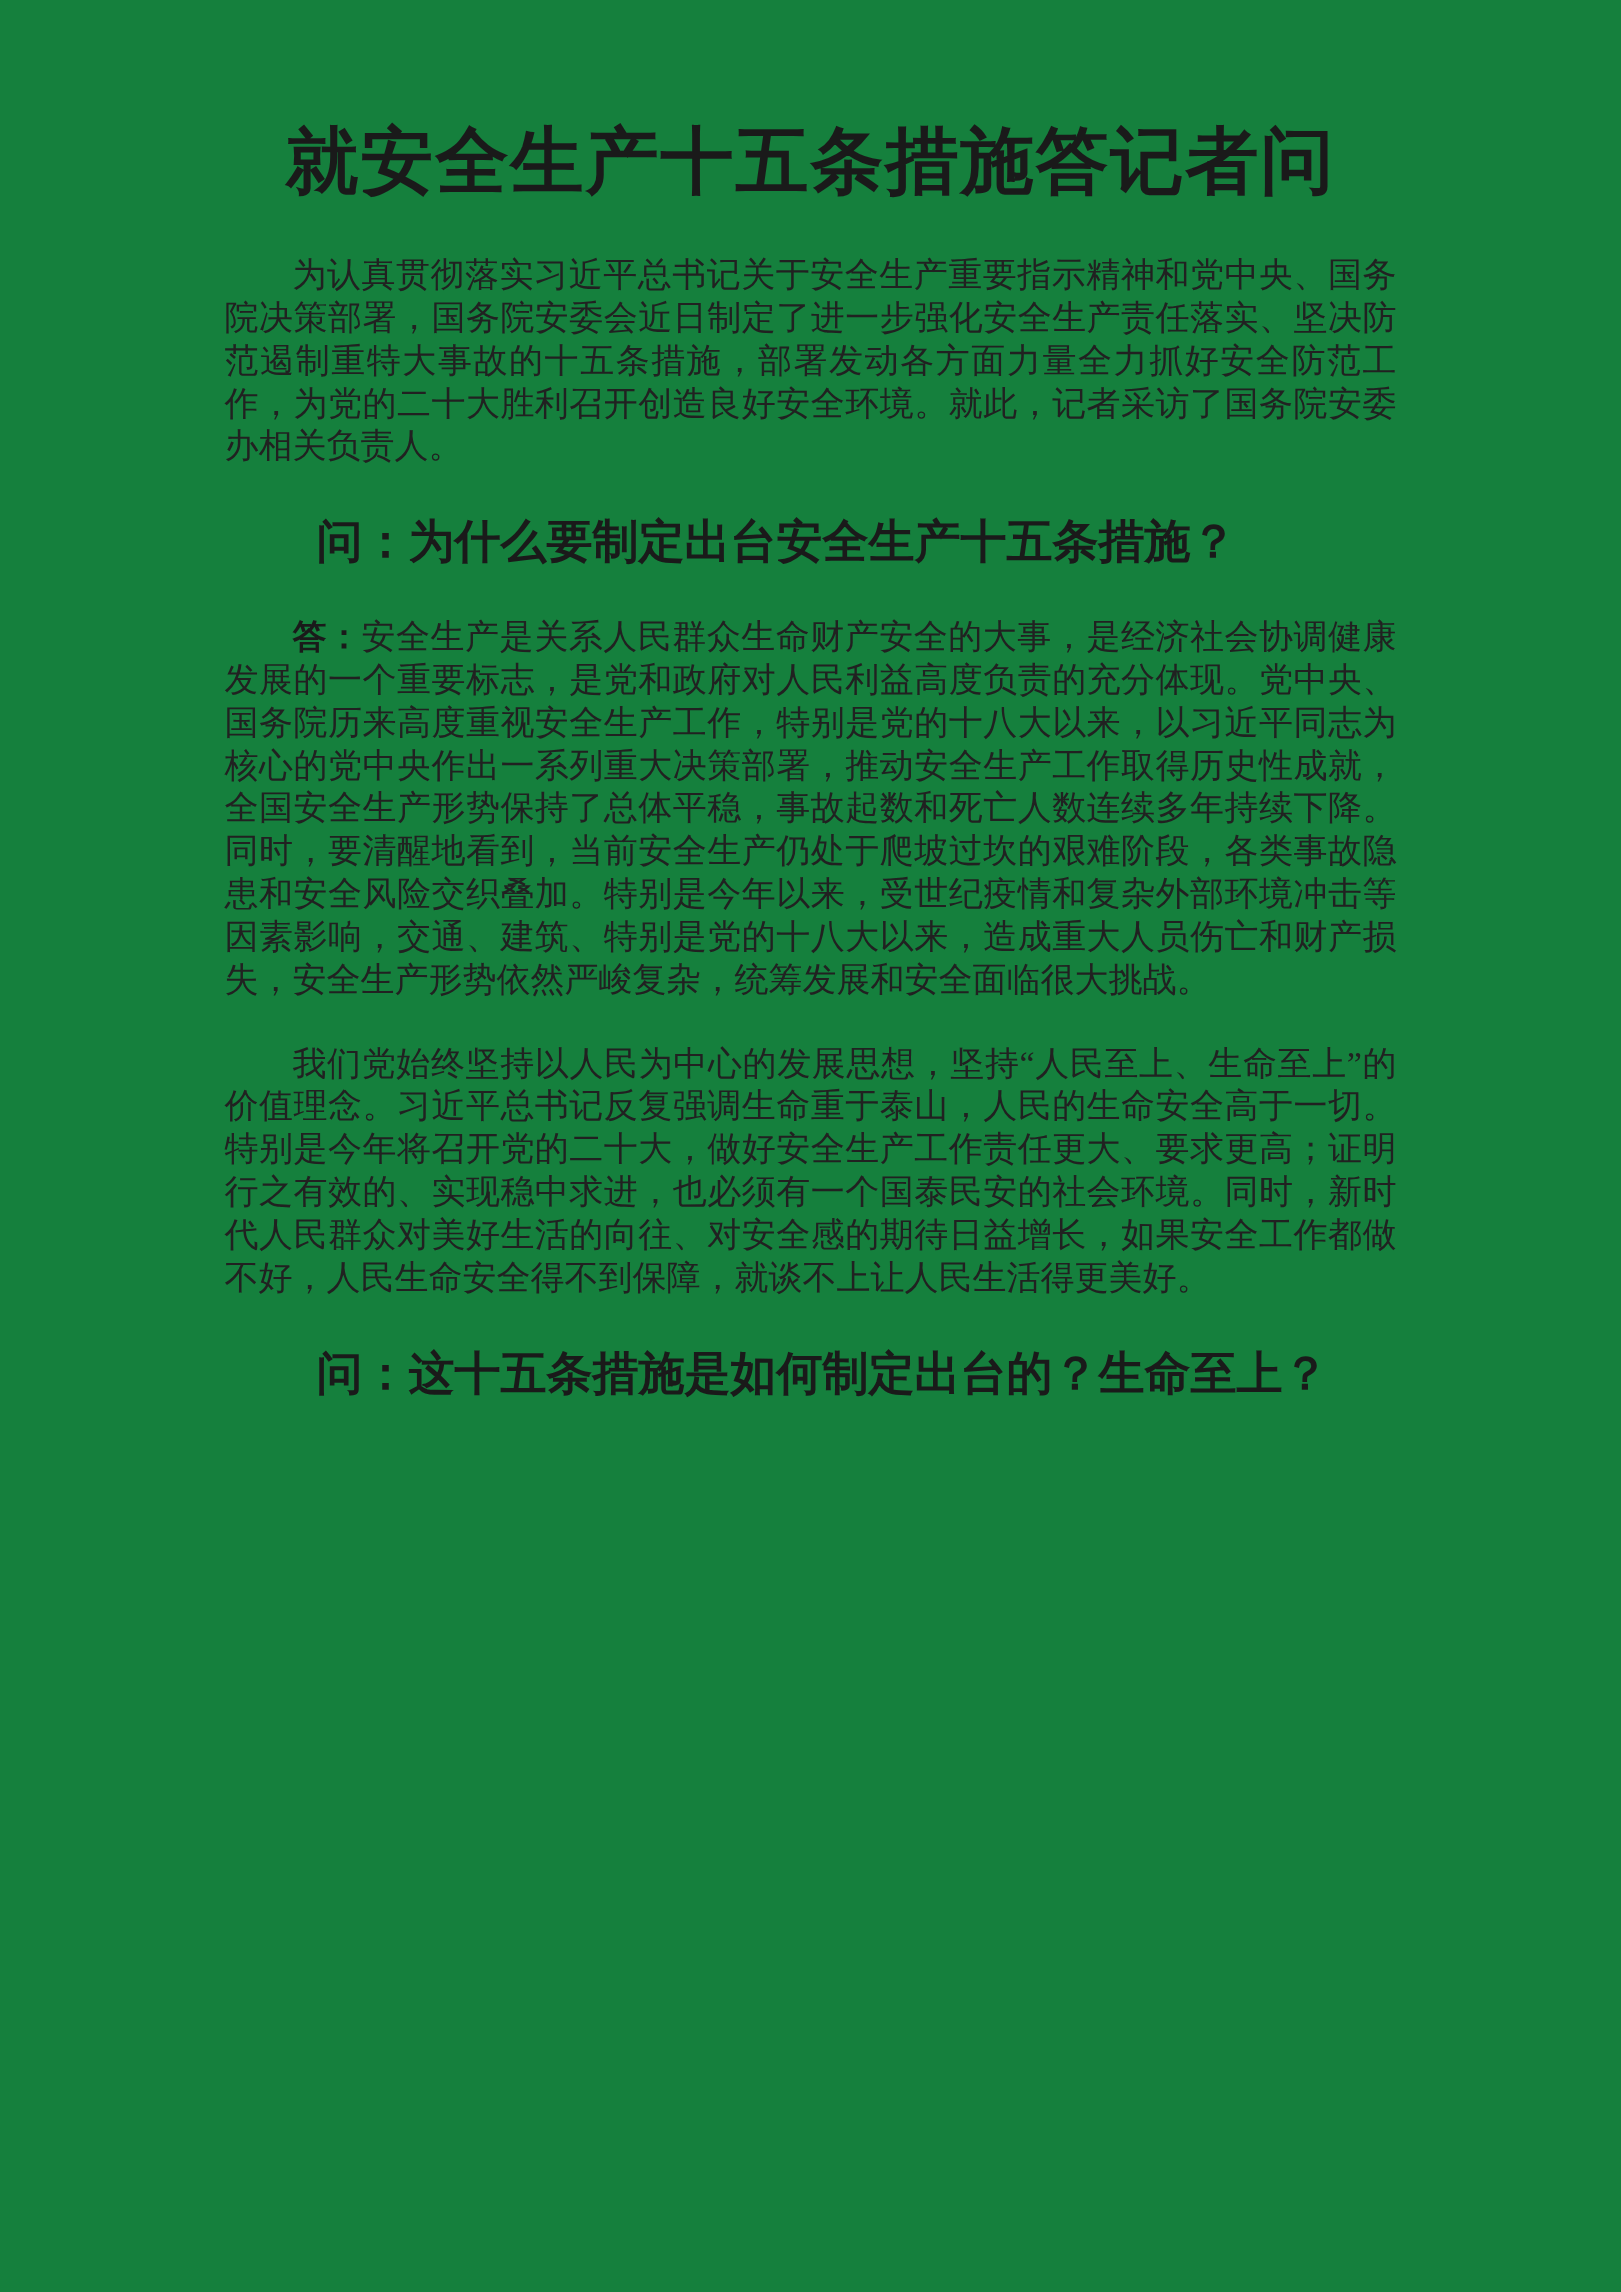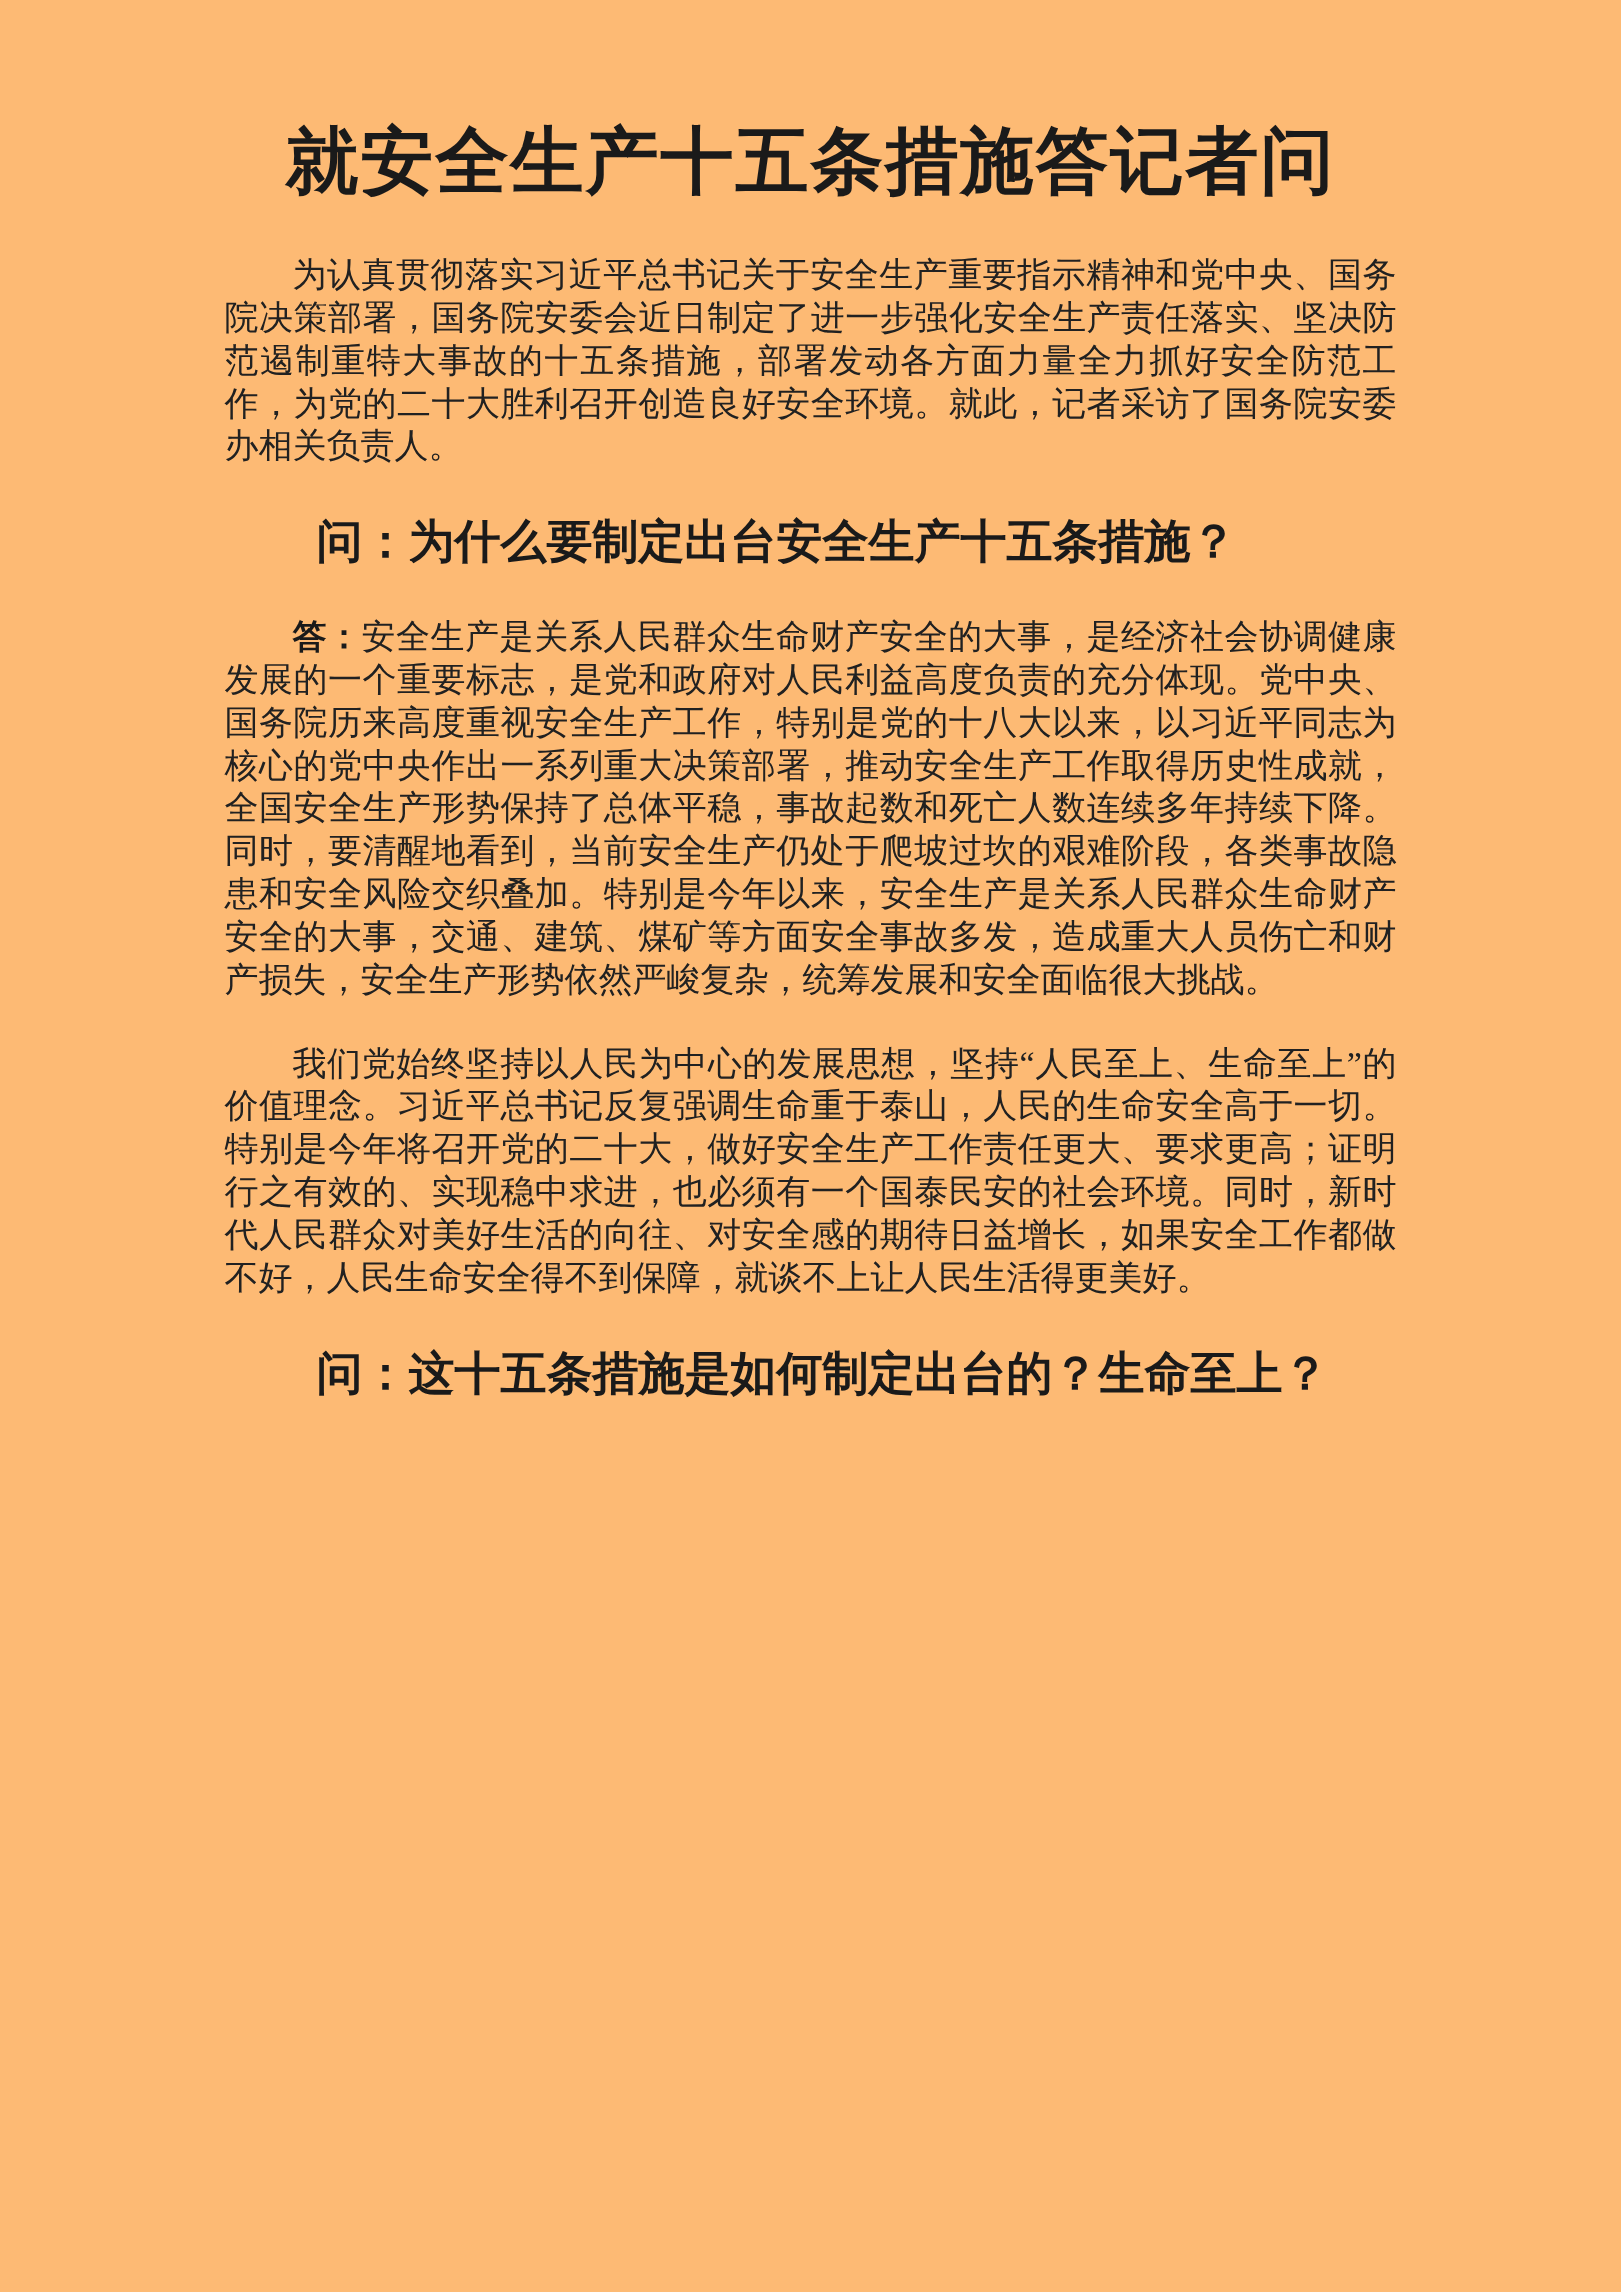--- a/index.html
+++ b/index.html
@@ -4,21 +4,21 @@
 <style>
   html, body {
     margin: 0;
     padding: 0;
     background: #ffffff;
   }
   .page {
     position: relative;
     width: 1621px;
     height: 2293px;
-    background: #fdba74;
+    background: #15803d;
     box-sizing: border-box;
     padding-top: 116px;
     overflow: hidden;
   }
   .content {
     width: 1172px;
     margin: 0 auto;
     color: #212121;
   }
   .doc-title {
@@ -79,21 +79,21 @@
 
     <h1 class="doc-title">就安全生产十五条措施答记者问</h1>
 
 
     <div class="body-block">
 
       <p class="para first">为认真贯彻落实习近平总书记关于安全生产重要指示精神和党中央、国务院决策部署，国务院安委会近日制定了进一步强化安全生产责任落实、坚决防范遏制重特大事故的十五条措施，部署发动各方面力量全力抓好安全防范工作，为党的二十大胜利召开创造良好安全环境。就此，记者采访了国务院安委办相关负责人。</p>
 
       <p class="question">问：为什么要制定出台安全生产十五条措施？</p>
 
-      <p class="para"><span class="answer-lead">答：</span><span>安全生产是关系人民群众生命财产安全的大事，是经济社会协调健康发展的一个重要标志，是党和政府对人民利益高度负责的充分体现。党中央、国务院历来高度重视安全生产工作，特别是党的十八大以来，以习近平同志为核心的党中央作出一系列重大决策部署，推动安全生产工作取得历史性成就，全国安全生产形势保持了总体平稳，事故起数和死亡人数连续多年持续下降。同时，要清醒地看到，当前安全生产仍处于爬坡过坎的艰难阶段，各类事故隐患和安全风险交织叠加。特别是今年以来，安全生产是关系人民群众生命财产安全的大事，交通、建筑、煤矿等方面安全事故多发，造成重大人员伤亡和财产损失，安全生产形势依然严峻复杂，统筹发展和安全面临很大挑战。</span></p>
+      <p class="para"><span class="answer-lead">答：</span><span>安全生产是关系人民群众生命财产安全的大事，是经济社会协调健康发展的一个重要标志，是党和政府对人民利益高度负责的充分体现。党中央、国务院历来高度重视安全生产工作，特别是党的十八大以来，以习近平同志为核心的党中央作出一系列重大决策部署，推动安全生产工作取得历史性成就，全国安全生产形势保持了总体平稳，事故起数和死亡人数连续多年持续下降。同时，要清醒地看到，当前安全生产仍处于爬坡过坎的艰难阶段，各类事故隐患和安全风险交织叠加。特别是今年以来，受世纪疫情和复杂外部环境冲击等因素影响，交通、建筑、特别是党的十八大以来，造成重大人员伤亡和财产损失，安全生产形势依然严峻复杂，统筹发展和安全面临很大挑战。</span></p>
 
       <p class="para">我们党始终坚持以人民为中心的发展思想，坚持“人民至上、生命至上”的价值理念。习近平总书记反复强调生命重于泰山，人民的生命安全高于一切。特别是今年将召开党的二十大，做好安全生产工作责任更大、要求更高；证明行之有效的、实现稳中求进，也必须有一个国泰民安的社会环境。同时，新时代人民群众对美好生活的向往、对安全感的期待日益增长，如果安全工作都做不好，人民生命安全得不到保障，就谈不上让人民生活得更美好。</p>
 
 
       <p class="question">问：这十五条措施是如何制定出台的？生命至上？</p>
 
 
     </div>
   </div>
 </div>

